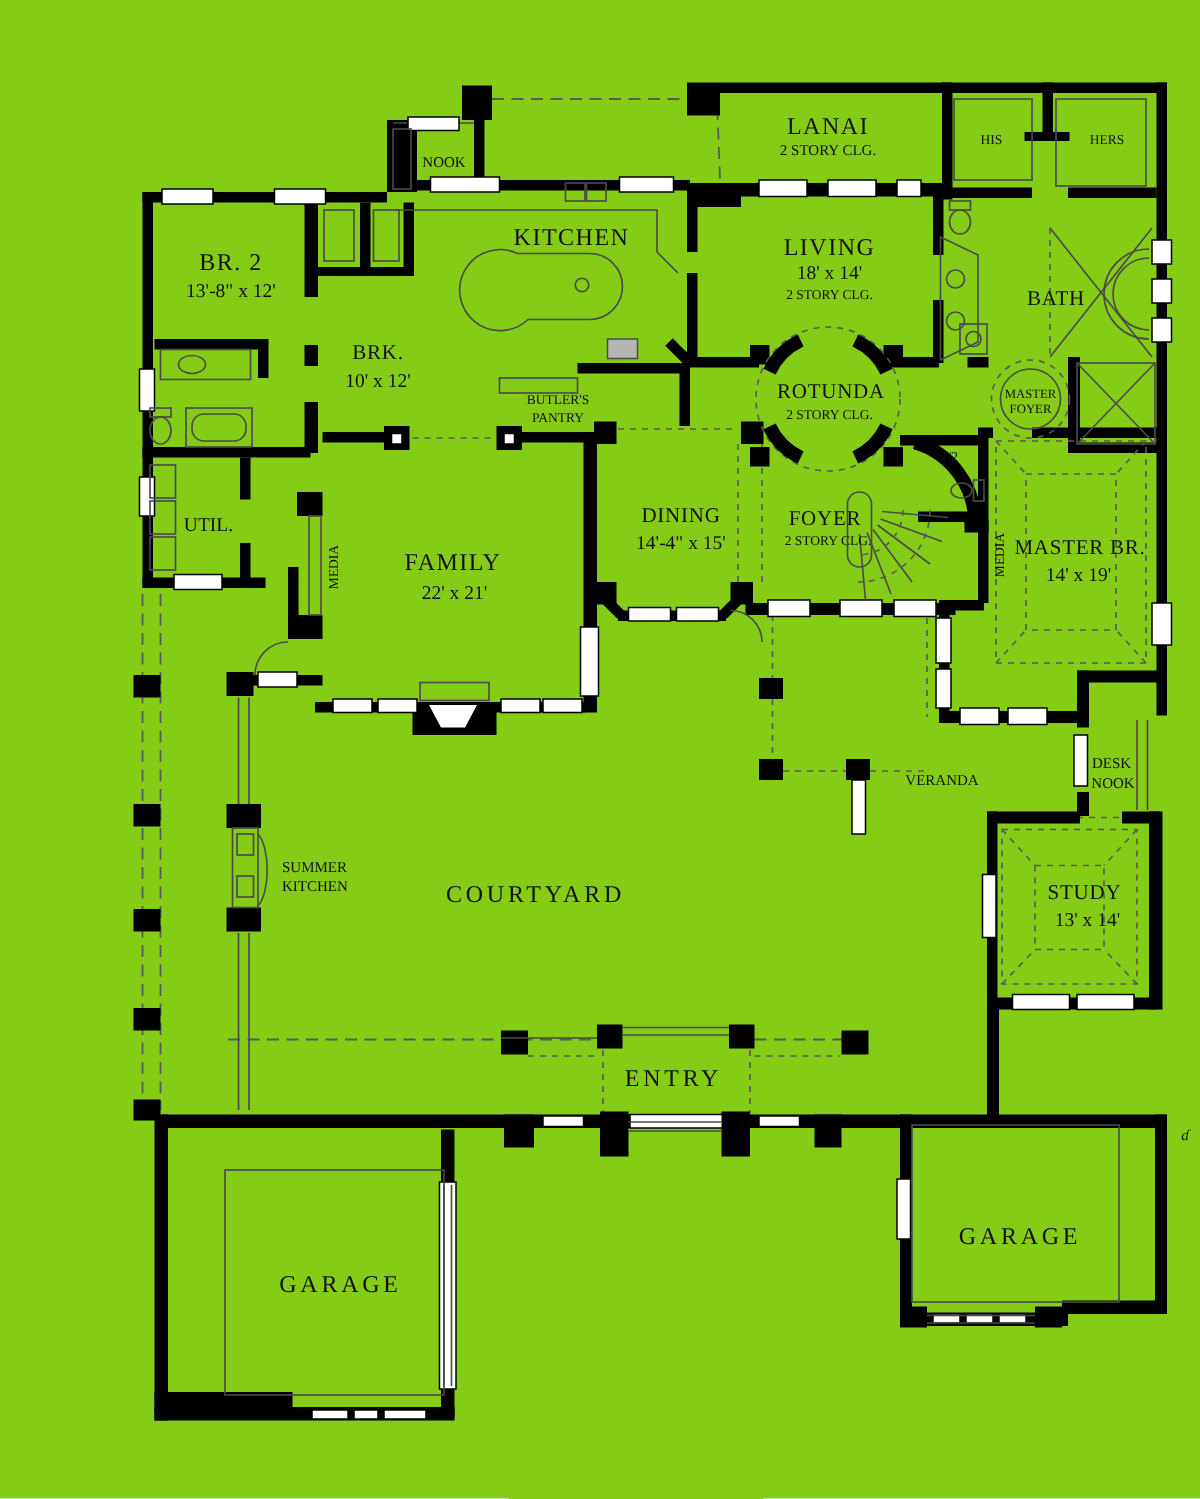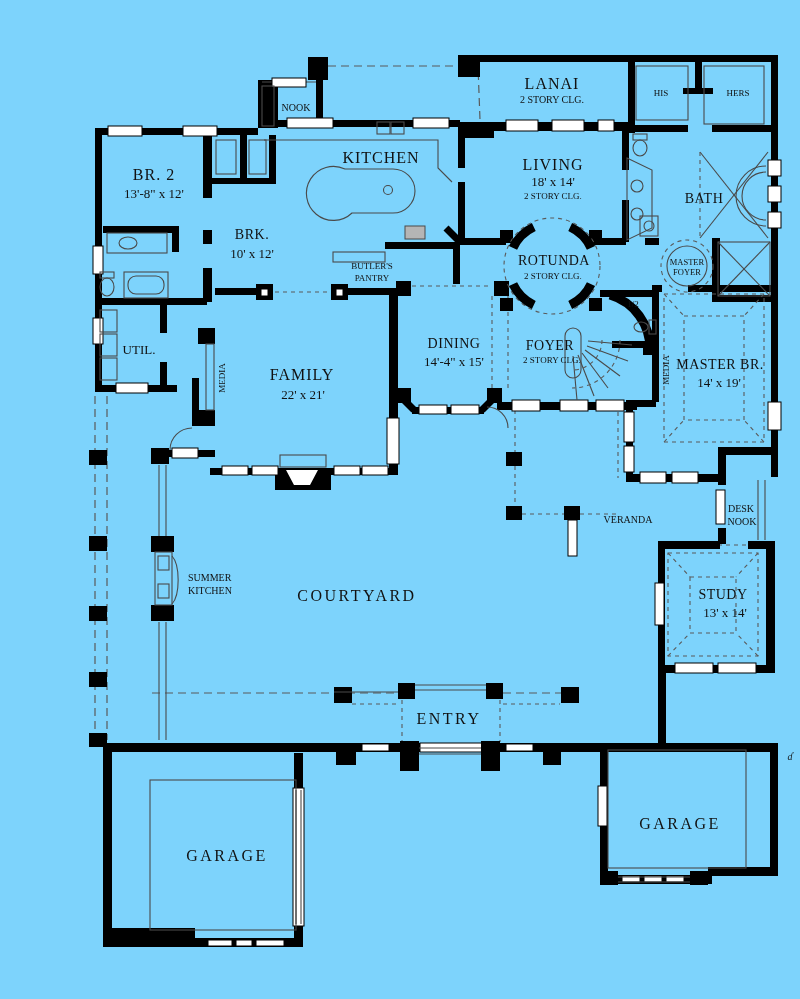--- a/index.html
+++ b/index.html
@@ -1,16 +1,16 @@
 <!DOCTYPE html>
 <html><head>
 <meta charset="utf-8">
 <style>
   html,body{margin:0;padding:0;background:#ffffff;}
-  #stage{position:relative;width:800px;height:999px;background:#7dd3fc;overflow:hidden;}
+  #stage{position:relative;width:800px;height:999px;background:#84cc16;overflow:hidden;}
   svg{position:absolute;left:0;top:0;}
   .wall{fill:#000;}
   .thin{fill:none;stroke:#4a4a4a;stroke-width:1.1;}
   .win{fill:#fff;stroke:#000;stroke-width:1;}
   .dash{fill:none;stroke:#5a5a5a;stroke-width:1.2;stroke-dasharray:8 5;}
   .dash2{fill:none;stroke:#5a5a5a;stroke-width:1.1;stroke-dasharray:4 4;}
   .thick{fill:none;stroke:#000;stroke-width:9;}
   .thick7{fill:none;stroke:#000;stroke-width:7;}
   .gray{fill:#b5b5b5;stroke:#4a4a4a;stroke-width:1;}
   text{font-family:"Liberation Serif","DejaVu Serif",serif;fill:#111;text-anchor:middle;}

